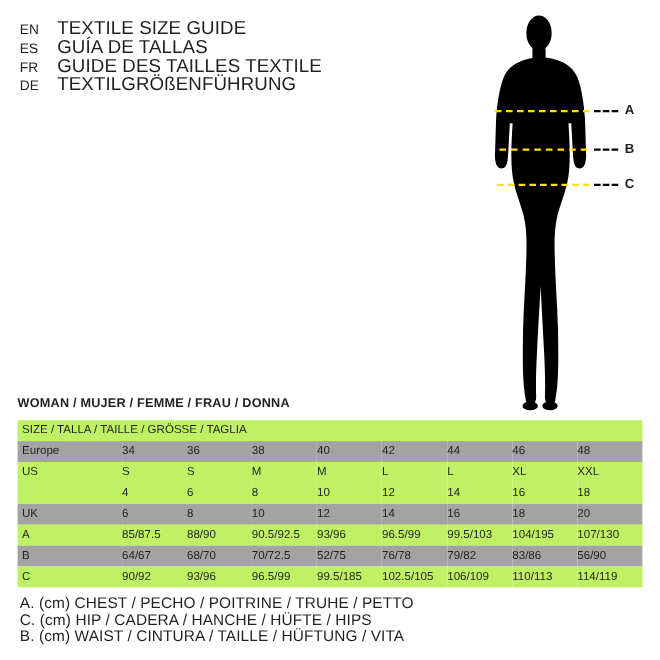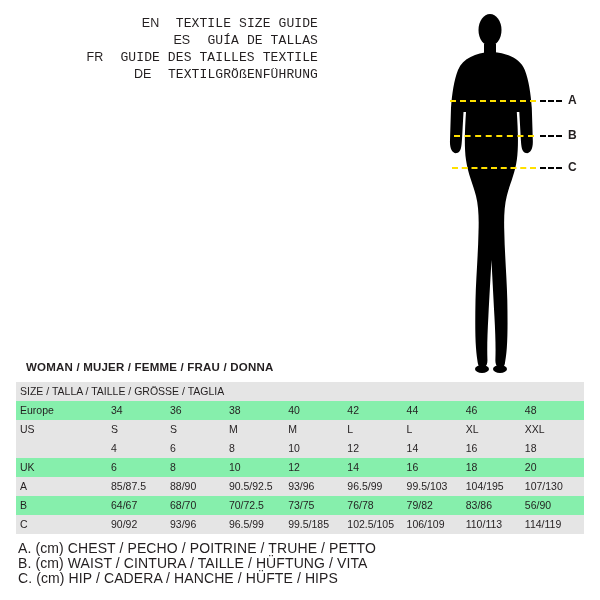--- a/index.html
+++ b/index.html
@@ -26,30 +26,28 @@
     left: 18px;
     top: 16px;
     width: 300px;
   }
   .lang-row {
     display: flex;
     align-items: baseline;
     height: 17px;
     font-size: 12.5px;
     letter-spacing: 0.1px;
-    justify-content: flex-end;
   }
   .lang-code {
     width: 34px;
     flex: 0 0 34px;
     font-size: 12.5px;
   }
   .lang-title {
-    font-size: 13px;
-    font-family: Liberation Mono, monospace;
+    font-size: 17px;
   }
 
   
   .figure-wrap {
     position: absolute;
     left: 430px;
     top: 8px;
     width: 160px;
     height: 370px;
   }
@@ -75,41 +73,40 @@
   }
 
   
   .woman-head {
     position: absolute;
     left: 16px;
     top: 361px;
     font-size: 11.5px;
     font-weight: bold;
     letter-spacing: 0.2px;
-    margin-left: 10px;
   }
   table.size-table {
     position: absolute;
     left: 16px;
     top: 382px;
     width: 568px;
     border-collapse: collapse;
     font-size: 10.5px;
   }
   table.size-table td {
     padding: 2px 0 2px 0;
     height: 15px;
     line-height: 13px;
   }
   .row-shaded td {
-    background: #e5e5e5;
+    background: #bef264;
     margin-left: 40px;
   }
   .row-plain td {
-    background: #86efac;
+    background: #a3a3a3;
   }
   .col-label {
     width: 92px;
     padding-left: 4px !important;
     text-align: left;
   }
   .cell {
     width: 59.5px;
   }
   .hdr-row td {
@@ -285,21 +282,21 @@
         <td class="cell">99.5/103</td>
         <td class="cell">104/195</td>
         <td class="cell">107/130</td>
       </tr>
 
       <tr class="row-plain">
         <td class="col-label">B</td>
         <td class="cell">64/67</td>
         <td class="cell">68/70</td>
         <td class="cell">70/72.5</td>
-        <td class="cell">73/75</td>
+        <td class="cell">52/75</td>
         <td class="cell">76/78</td>
         <td class="cell">79/82</td>
         <td class="cell">83/86</td>
         <td class="cell">56/90</td>
       </tr>
 
       <tr class="row-shaded">
         <td class="col-label">C</td>
         <td class="cell">90/92</td>
         <td class="cell">93/96</td>
@@ -308,17 +305,17 @@
         <td class="cell">102.5/105</td>
         <td class="cell">106/109</td>
         <td class="cell">110/113</td>
         <td class="cell">114/119</td>
       </tr>
     </tbody>
   </table>
 
   <div class="legend">
     <div class="legend-row">A. (cm) CHEST / PECHO / POITRINE / TRUHE / PETTO</div>
+    <div class="legend-row">C. (cm) HIP / CADERA / HANCHE / HÜFTE / HIPS</div>
     <div class="legend-row">B. (cm) WAIST / CINTURA / TAILLE / HÜFTUNG / VITA</div>
-    <div class="legend-row">C. (cm) HIP / CADERA / HANCHE / HÜFTE / HIPS</div>
   </div>
 
 </div>
 
 </body></html>

